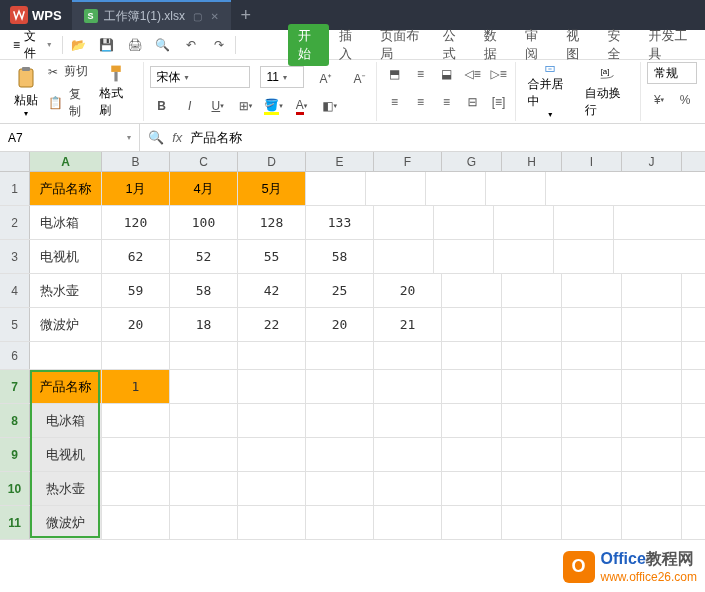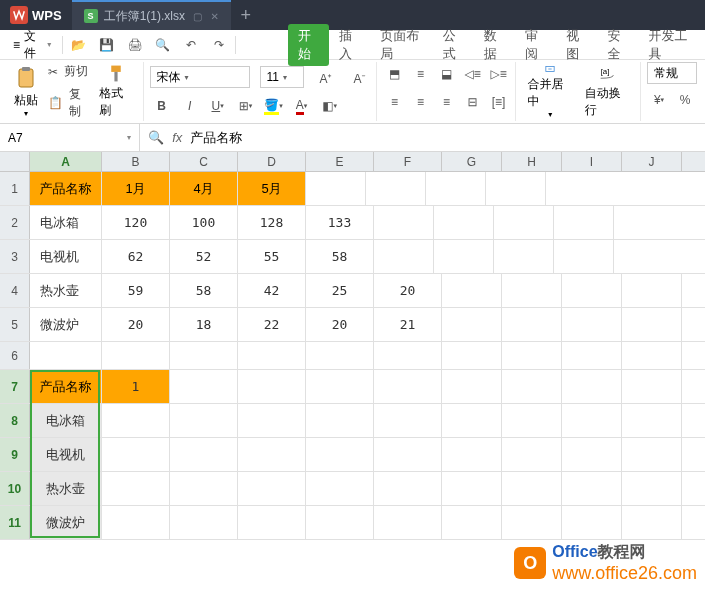--- a/index.html
+++ b/index.html
@@ -59,21 +59,21 @@
     .cell.label { justify-content: flex-start; padding-left: 10px; }
     .cell.filled { background: #e8e8e8; justify-content: center; }
     .selection-box { position: absolute; border: 2px solid #3fa93f; pointer-events: none; }
     .cell.active-cell { background: #ffa500; }
     
     
     .watermark { position: absolute; bottom: 8px; right: 8px; display: flex; align-items: center; }
     .wm-logo { width: 32px; height: 32px; background: #f57c00; border-radius: 6px; display: flex; align-items: center; justify-content: center; color: #fff; font-weight: bold; font-size: 18px; margin-right: 6px; }
     .wm-text1 { color: #2060c0; font-weight: bold; font-size: 16px; }
     .wm-text1 span { color: #555; }
-    .wm-text2 { color: #f57c00; font-size: 18px; }
+    .wm-text2 { color: #f57c00; font-size: 12px; }
     
     svg { display: block; }
   </style>
 </head>
 <body>
 
 <div class="titlebar">
   <div class="wps-logo">
     <svg viewBox="0 0 24 24">
         <rect width="24" height="24" rx="4" fill="#d94b3a"></rect>

